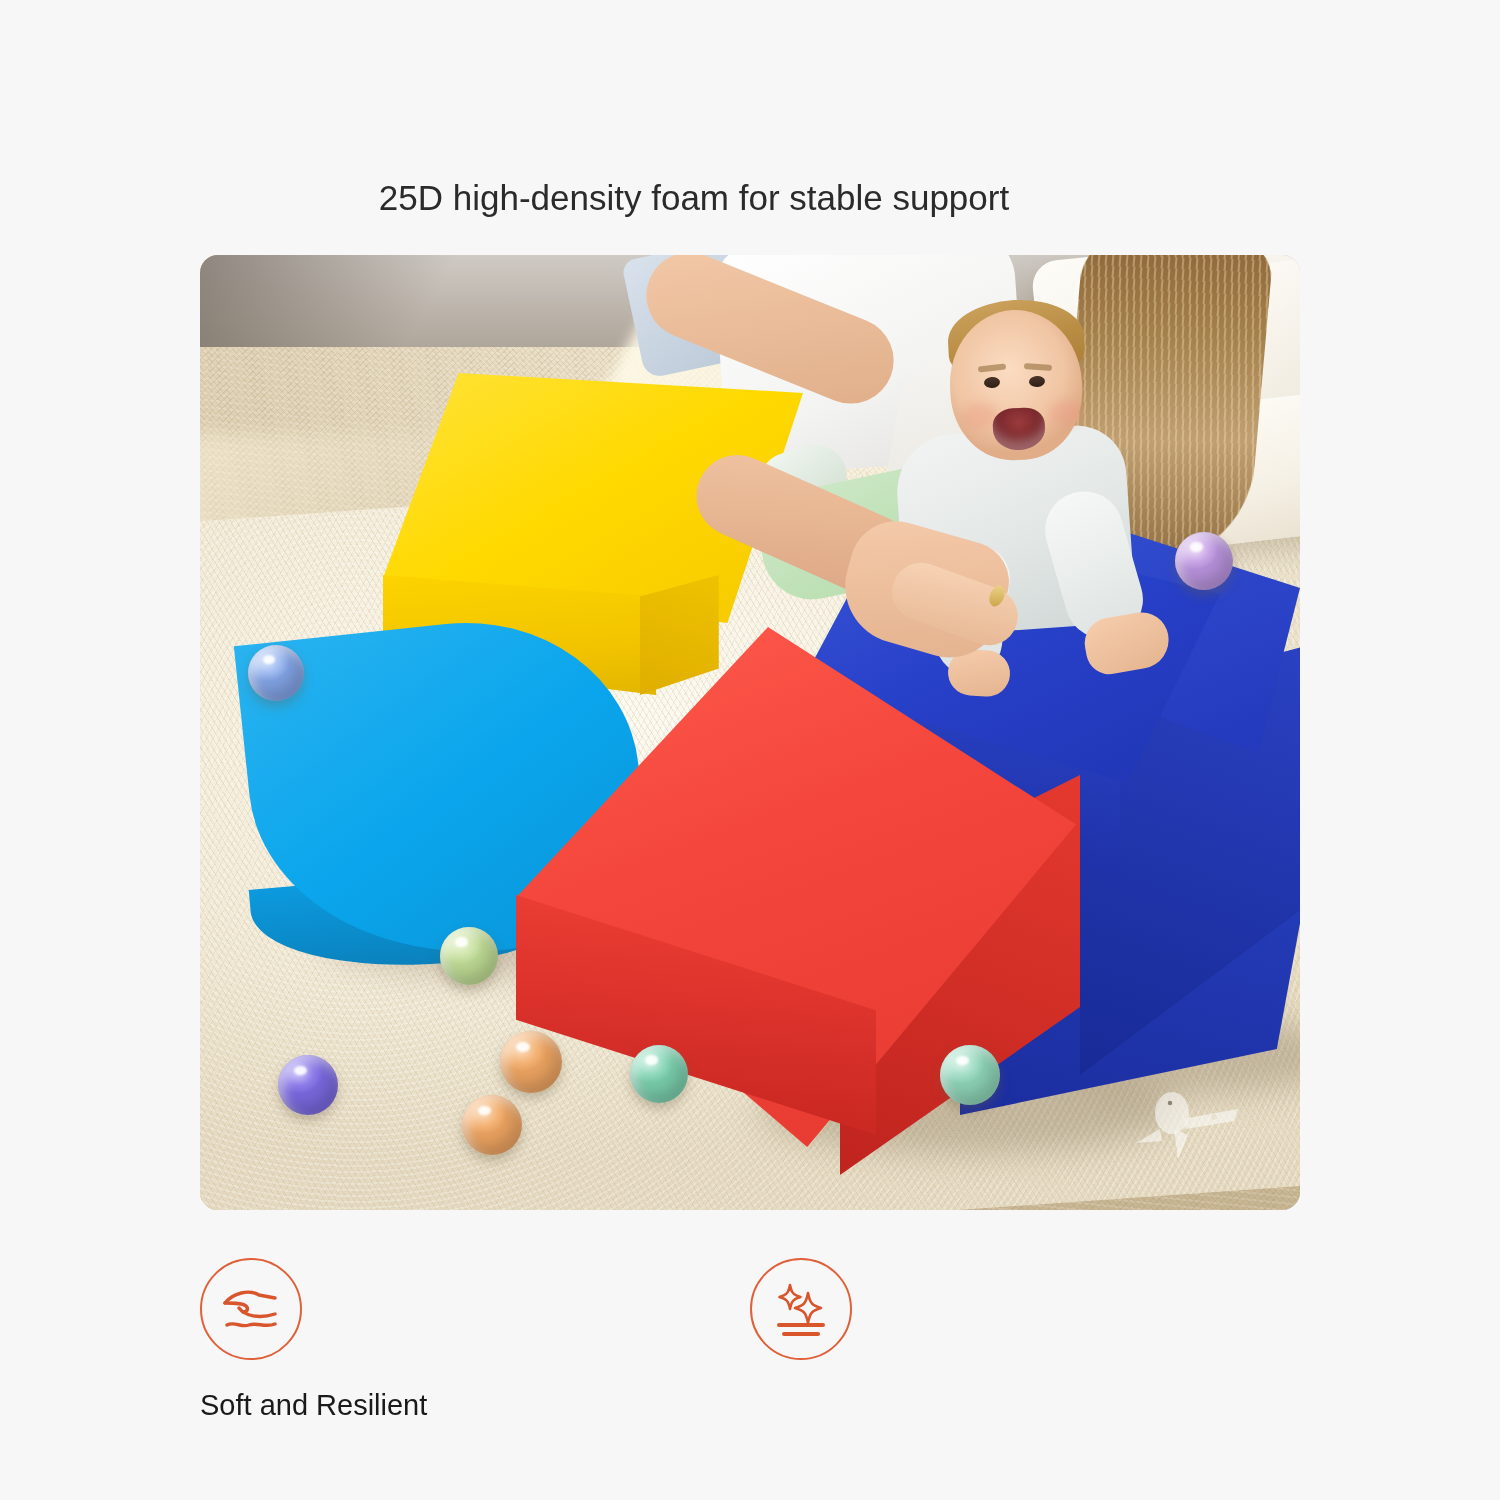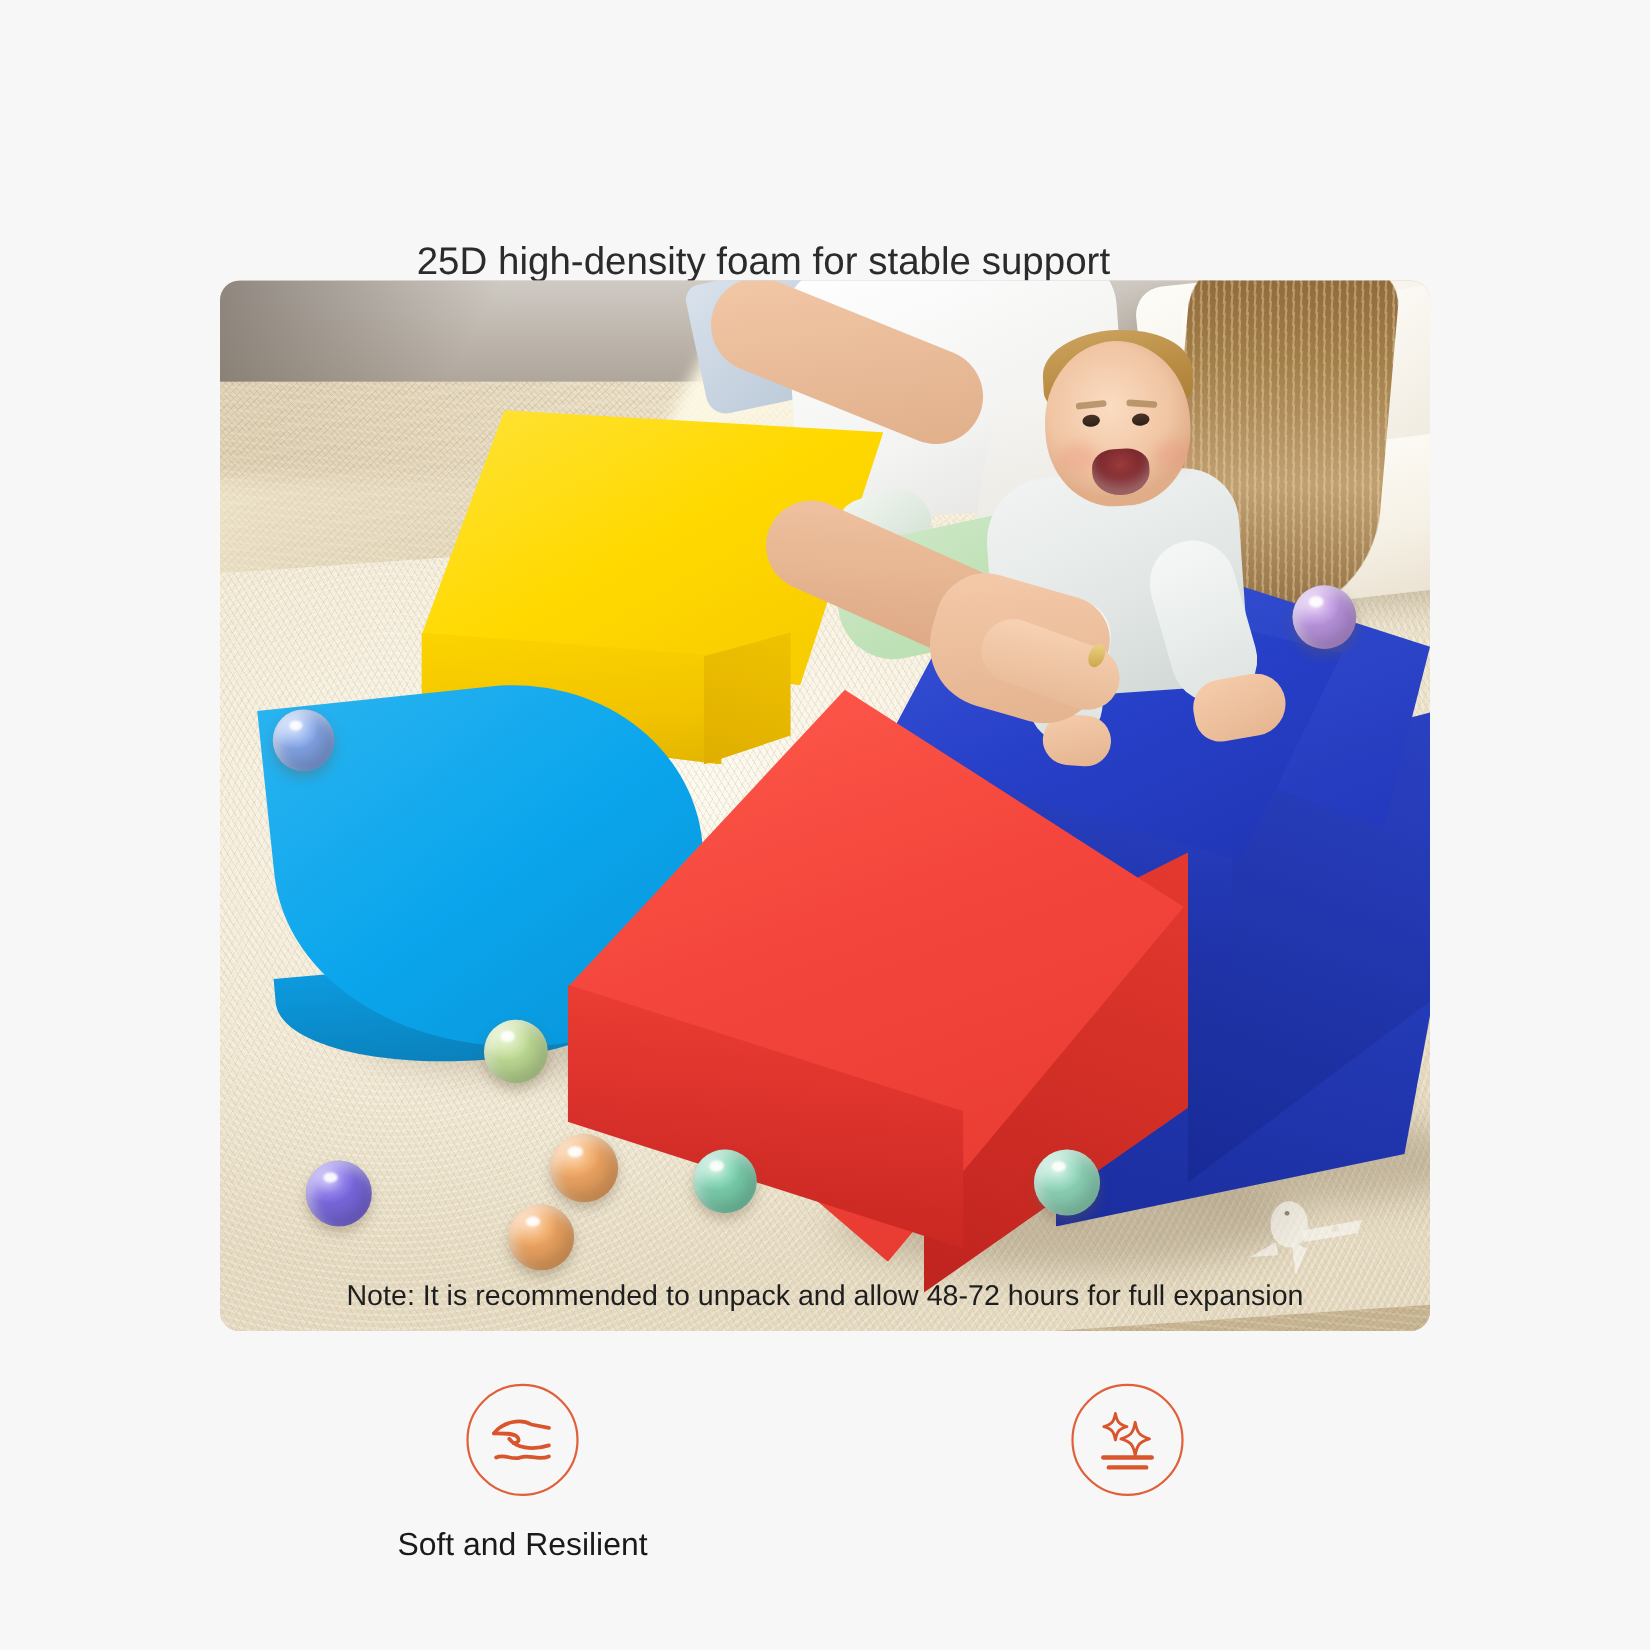--- a/index.html
+++ b/index.html
@@ -38,21 +38,20 @@
     position: absolute;
     top: 175px;
     left: 0;
     width: 1388px;
     text-align: center;
     font-size: 35px;
     line-height: 46px;
     font-weight: 400;
     color: #2b2b2b;
     white-space: nowrap;
-    margin-top: 40px;
   }
 
   
   .photo {
     position: absolute;
     left: 200px;
     top: 255px;
     width: 1100px;
     height: 955px;
     border-radius: 18px;
@@ -467,21 +466,21 @@
     left: 200px;
     top: 1258px;
     width: 1100px;
     height: 200px;
     display: flex;
   }
   .feature {
     flex: 1 1 0;
     display: flex;
     flex-direction: column;
-    align-items: center;
+    align-items: flex-start;
   }
   .fcircle {
     width: 102px; height: 102px;
     border: 2px solid #e0603a;
     border-radius: 50%;
     display: flex;
     align-items: center;
     justify-content: center;
   }
   .flabel {
@@ -585,21 +584,20 @@
 
     <svg class="wm" viewBox="0 0 120 80">
       <ellipse cx="42" cy="28" rx="17" ry="21" fill="#ffffff" opacity=".85"></ellipse>
       <circle cx="40" cy="18" r="2.2" fill="#6a6258"></circle>
       <path d="M52 34 L108 24 L104 36 L56 44 Z" fill="#ffffff" opacity=".85"></path>
       <path d="M30 44 L6 58 L32 56 Z" fill="#ffffff" opacity=".8"></path>
       <path d="M44 44 L48 74 L58 50 Z" fill="#ffffff" opacity=".85"></path>
       <circle cx="84" cy="32" r="3" fill="#efe7da"></circle>
     </svg>
 
-    <div class="note">Note: It is recommended to unpack and allow 48-72 hours for full expansion</div>
   </div>
 
   <div class="features">
 
     <div class="feature">
       <div class="fcircle">
         <svg width="72" height="72" viewBox="0 0 72 72">
           <g fill="none" stroke="#d9552c" stroke-width="3.4" stroke-linecap="round" stroke-linejoin="round">
             <path d="M10 30 C18 20, 34 16, 44 22 L60 25"></path>
             <path d="M10 30 C20 30, 28 30, 31 33 C34 36, 32 39, 28 39"></path>

